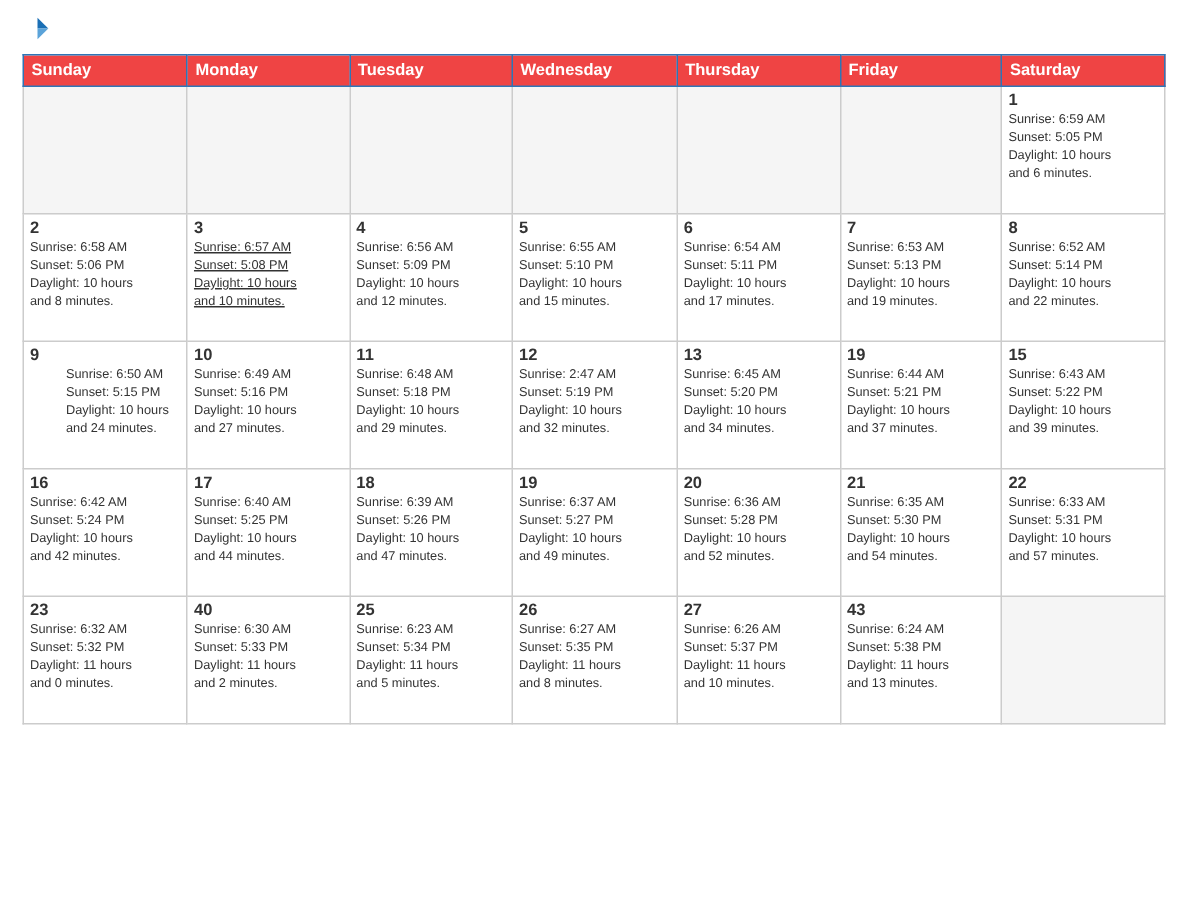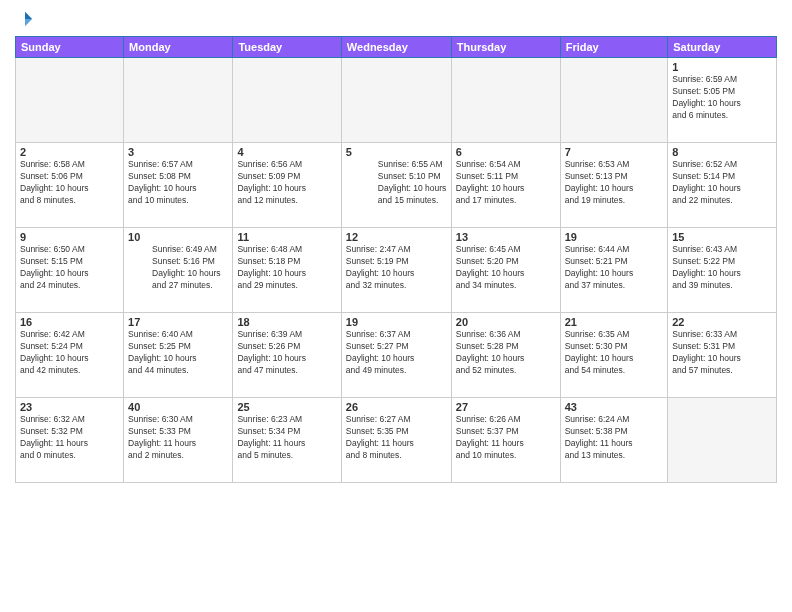--- a/index.html
+++ b/index.html
@@ -49,21 +49,21 @@
     .location-title {
       font-size: 13px;
       color: #555;
     }
     .calendar {
       width: 100%;
       border-collapse: collapse;
       border: 1px solid #ccc;
     }
     .calendar th {
-      background: #8b5cf6;
+      background: #ef4444;
       color: #fff;
       font-size: 11px;
       font-weight: bold;
       padding: 4px 5px;
       text-align: left;
       border: 1px solid #2e75b6;
     }
     .calendar td {
       vertical-align: top;
       border: 1px solid #ccc;
@@ -148,35 +148,35 @@
         <tr class="week-row">
           <td>
             <span class="day-number">2</span>
             <div class="day-info" style="white-space: pre-line;">Sunrise: 6:58 AM
 Sunset: 5:06 PM
 Daylight: 10 hours
 and 8 minutes.</div>
           </td>
           <td>
             <span class="day-number">3</span>
-            <div class="day-info" style="white-space: pre-line;">Sunrise: 6:57 AM
+            <div class="day-info" style="white-space: pre-line; text-decoration: underline;">Sunrise: 6:57 AM
 Sunset: 5:08 PM
 Daylight: 10 hours
 and 10 minutes.</div>
           </td>
           <td>
             <span class="day-number">4</span>
             <div class="day-info" style="white-space: pre-line;">Sunrise: 6:56 AM
 Sunset: 5:09 PM
 Daylight: 10 hours
 and 12 minutes.</div>
           </td>
           <td>
             <span class="day-number">5</span>
-            <div class="day-info" style="white-space: pre-line; margin-left: 32px;">Sunrise: 6:55 AM
+            <div class="day-info" style="white-space: pre-line;">Sunrise: 6:55 AM
 Sunset: 5:10 PM
 Daylight: 10 hours
 and 15 minutes.</div>
           </td>
           <td>
             <span class="day-number">6</span>
             <div class="day-info" style="white-space: pre-line;">Sunrise: 6:54 AM
 Sunset: 5:11 PM
 Daylight: 10 hours
 and 17 minutes.</div>
@@ -192,28 +192,28 @@
             <span class="day-number">8</span>
             <div class="day-info" style="white-space: pre-line;">Sunrise: 6:52 AM
 Sunset: 5:14 PM
 Daylight: 10 hours
 and 22 minutes.</div>
           </td>
         </tr>
         <tr class="week-row">
           <td>
             <span class="day-number">9</span>
-            <div class="day-info" style="white-space: pre-line;">Sunrise: 6:50 AM
+            <div class="day-info" style="white-space: pre-line; margin-left: 24px;">Sunrise: 6:50 AM
 Sunset: 5:15 PM
 Daylight: 10 hours
 and 24 minutes.</div>
           </td>
           <td>
             <span class="day-number">10</span>
-            <div class="day-info" style="white-space: pre-line; margin-left: 24px;">Sunrise: 6:49 AM
+            <div class="day-info" style="white-space: pre-line;">Sunrise: 6:49 AM
 Sunset: 5:16 PM
 Daylight: 10 hours
 and 27 minutes.</div>
           </td>
           <td>
             <span class="day-number">11</span>
             <div class="day-info" style="white-space: pre-line;">Sunrise: 6:48 AM
 Sunset: 5:18 PM
 Daylight: 10 hours
 and 29 minutes.</div>

